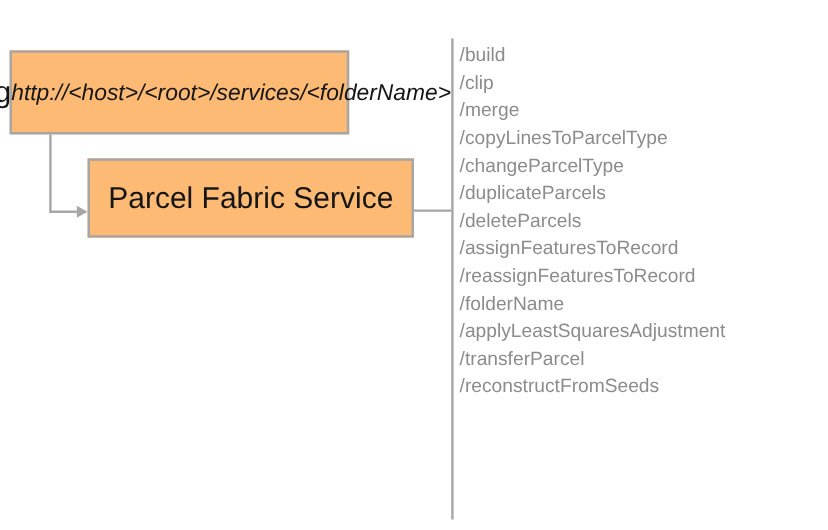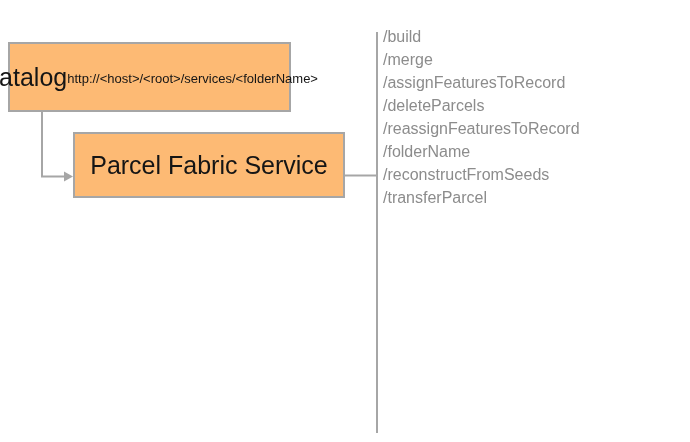--- a/index.html
+++ b/index.html
@@ -23,36 +23,37 @@
   }
   .node-catalog { left: 8px;  top: 42px;  width: 283px; height: 70px; }
   .node-service { left: 73px; top: 132px; width: 272px; height: 66px; gap: 39px; }
   .node-title {
     font-size: 25px;
     line-height: 1.05;
     color: #151515;
     letter-spacing: 0px;
   }
   .node-subtitle {
-    font-size: 13px;
+    font-size: 19px;
     line-height: 1.2;
     margin-top: 3px;
     color: #151515;
     white-space: nowrap;
+    font-style: italic;
   }
   .connectors {
     position: absolute;
     left: 0; top: 0;
     width: 690px; height: 442px;
     pointer-events: none;
   }
   .endpoint-list {
     position: absolute;
     left: 383px;
-    top: 25px;
+    top: 35px;
     font-size: 16px;
     line-height: 23px;
     color: #8C8C8C;
     white-space: nowrap;
   }
 </style>
 </head>
 <body>
 
 <div class="canvas">
@@ -68,22 +69,27 @@
     <div class="node-title">Catalog</div>
     <div class="node-subtitle">http://&lt;host&gt;/&lt;root&gt;/services/&lt;folderName&gt;</div>
   </div>
 
   <div class="node node-service">
     <div class="node-title">Parcel Fabric Service</div>
   </div>
 
   <div class="endpoint-list">
     <div>/build</div>
+    <div>/clip</div>
     <div>/merge</div>
+    <div>/copyLinesToParcelType</div>
+    <div>/changeParcelType</div>
+    <div>/duplicateParcels</div>
+    <div>/deleteParcels</div>
     <div>/assignFeaturesToRecord</div>
-    <div>/deleteParcels</div>
     <div>/reassignFeaturesToRecord</div>
     <div>/folderName</div>
+    <div>/applyLeastSquaresAdjustment</div>
+    <div>/transferParcel</div>
     <div>/reconstructFromSeeds</div>
-    <div>/transferParcel</div>
   </div>
 
 </div>
 
 </body></html>

